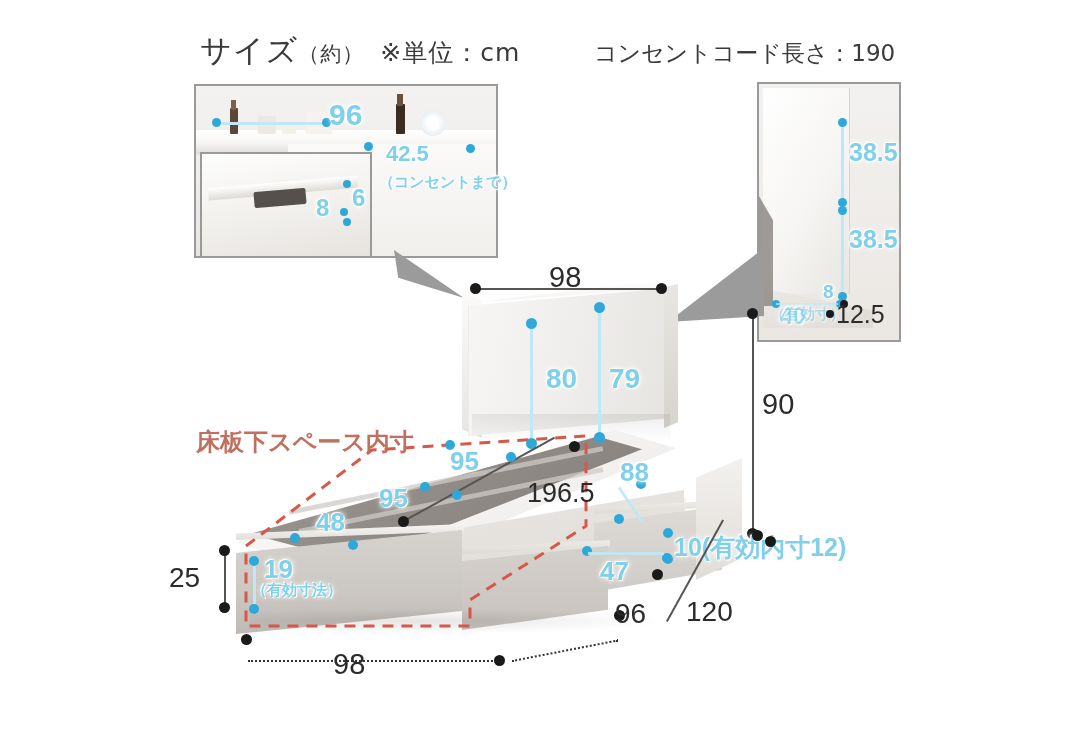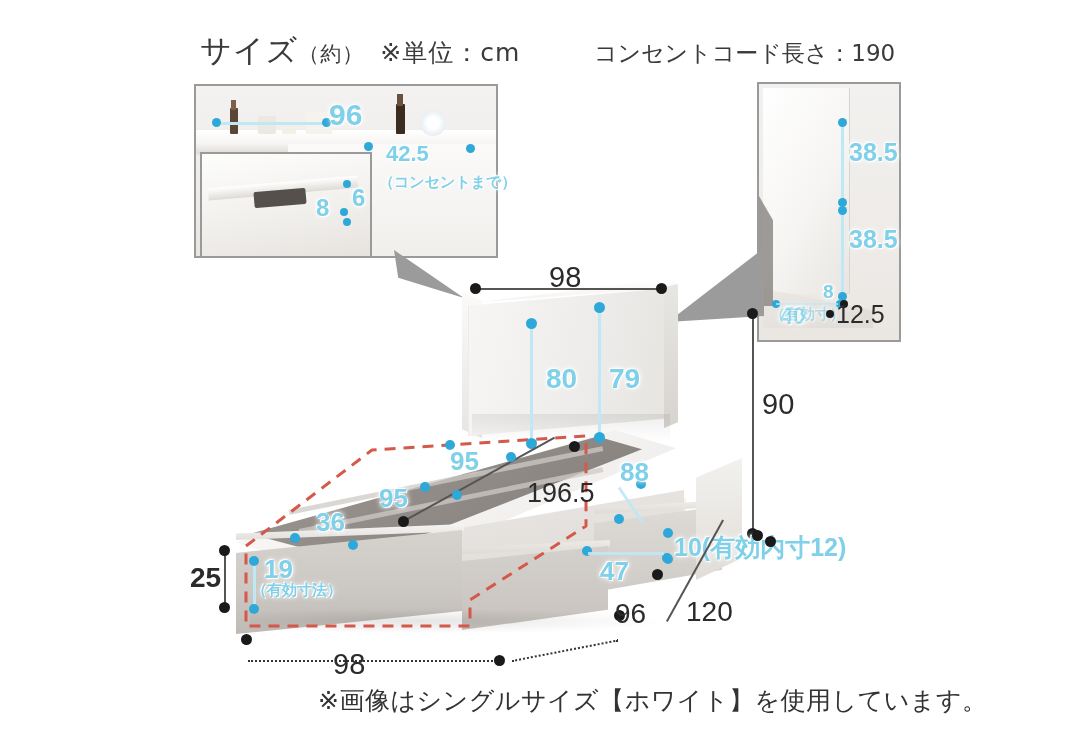--- a/index.html
+++ b/index.html
@@ -276,20 +276,21 @@
     <div class="pc" id="dr1-face"></div>
     <div class="pc" id="foot"></div>
     <div class="pc" id="floorshadow"></div>
   </div>
 
   <div id="reddash">
     <svg width="352" height="212" viewBox="0 0 352 212">
       <polygon points="8,116 134,20 348,6 348,96 232,170 232,196 8,196" fill="none" stroke="#d4594a" stroke-width="3" stroke-dasharray="11,8" stroke-linejoin="round"></polygon>
     </svg>
   </div>
+  <div class="lbl r" style="left:196px;top:430px;">床板下スペース内寸</div>
 
   <div class="ln k" style="left:476px;top:288px;width:186px;"></div>
   <div class="dot k" style="left:470px;top:283px;width:11px;height:11px;"></div>
   <div class="dot k" style="left:656px;top:283px;width:11px;height:11px;"></div>
   <div class="lbl k" style="left:549px;top:263px;font-size:29px;">98</div>
 
   <div class="ln c" style="left:530px;top:322px;width:3px;height:124px;"></div>
   <div class="dot c" style="left:526px;top:318px;width:11px;height:11px;"></div>
   <div class="dot c" style="left:526px;top:438px;width:11px;height:11px;"></div>
   <div class="lbl c" style="left:546px;top:365px;font-size:28px;">80</div>
@@ -312,32 +313,32 @@
   <div class="dot c" style="left:445px;top:440px;width:10px;height:10px;"></div>
   <div class="dot c" style="left:506px;top:452px;width:10px;height:10px;"></div>
   <div class="lbl c" style="left:450px;top:448px;font-size:26px;">95</div>
 
   <div class="dot c" style="left:420px;top:482px;width:10px;height:10px;"></div>
   <div class="dot c" style="left:452px;top:490px;width:10px;height:10px;"></div>
   <div class="lbl c" style="left:379px;top:485px;font-size:26px;">95</div>
 
   <div class="dot c" style="left:290px;top:533px;width:10px;height:10px;"></div>
   <div class="dot c" style="left:348px;top:540px;width:10px;height:10px;"></div>
-  <div class="lbl c" style="left:316px;top:509px;font-size:26px;">36</div>
+  <div class="lbl c" style="left:316px;top:509px;font-size:26px;">48</div>
 
   <div class="ln c" style="left:253px;top:561px;width:3px;height:48px;"></div>
   <div class="dot c" style="left:249px;top:556px;width:10px;height:10px;"></div>
   <div class="dot c" style="left:249px;top:604px;width:10px;height:10px;"></div>
   <div class="lbl c" style="left:264px;top:556px;font-size:26px;">19</div>
   <div class="lbl c xs" style="left:252px;top:582px;">（有効寸法）</div>
 
   <div class="ln k" style="left:224px;top:550px;width:1.5px;height:58px;"></div>
   <div class="dot k" style="left:219px;top:545px;width:11px;height:11px;"></div>
   <div class="dot k" style="left:219px;top:602px;width:11px;height:11px;"></div>
-  <div class="lbl k" style="left:190px;top:564px;font-size:28px;font-weight:bold;">25</div>
+  <div class="lbl k" style="left:169px;top:564px;font-size:28px;">25</div>
 
   <div class="ln dk" style="left:248px;top:660px;width:252px;"></div>
   <div class="dot k" style="left:241px;top:634px;width:11px;height:11px;"></div>
   <div class="dot k" style="left:494px;top:655px;width:11px;height:11px;"></div>
   <div class="lbl k" style="left:333px;top:650px;font-size:29px;">98</div>
 
   <div class="dot c" style="left:636px;top:479px;width:10px;height:10px;"></div>
   <div class="dot c" style="left:614px;top:514px;width:10px;height:10px;"></div>
   <div class="ln c" style="left:619px;top:486px;width:42px;transform:rotate(56deg);opacity:.9;"></div>
   <div class="lbl c" style="left:620px;top:459px;font-size:26px;">88</div>
@@ -354,15 +355,14 @@
   <div class="ln dk" style="left:512px;top:660px;width:108px;transform:rotate(-11deg);transform-origin:0 0;"></div>
   <div class="dot k" style="left:652px;top:569px;width:11px;height:11px;"></div>
   <div class="dot k" style="left:614px;top:610px;width:11px;height:11px;"></div>
   <div class="lbl k" style="left:615px;top:600px;font-size:28px;">96</div>
 
   <div class="ln k" style="left:666px;top:621px;width:116px;transform:rotate(-61deg);transform-origin:0 0;"></div>
   <div class="dot k" style="left:752px;top:530px;width:11px;height:11px;"></div>
   <div class="dot k" style="left:765px;top:536px;width:11px;height:11px;"></div>
   <div class="lbl k" style="left:686px;top:598px;font-size:28px;">120</div>
 
-  <div class="caption">※画像はシングルサイズ【ホワイト】を使用しています。</div>
 
 </div>
 
 </body></html>

